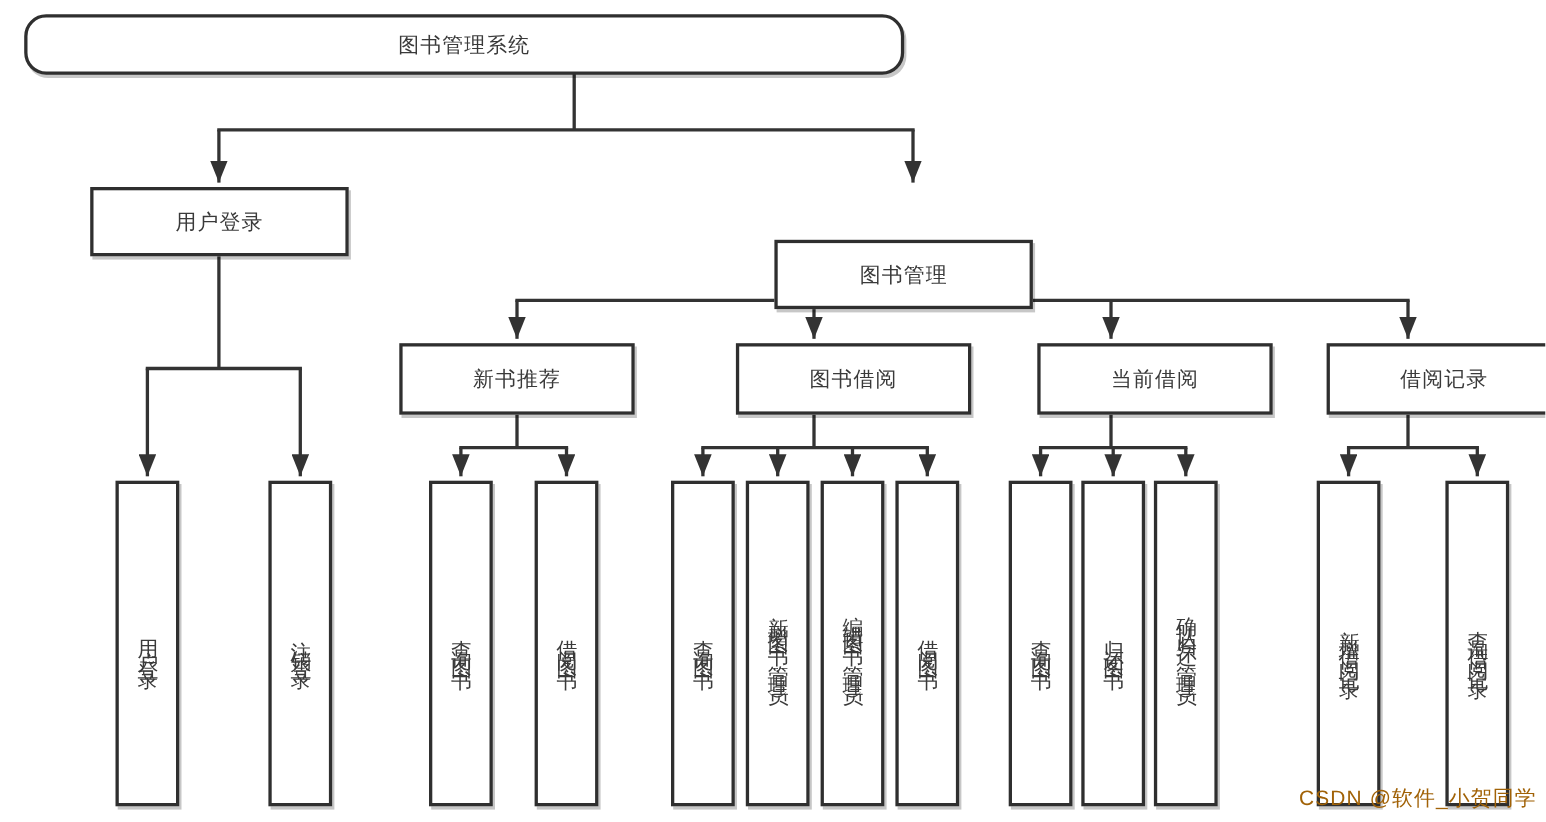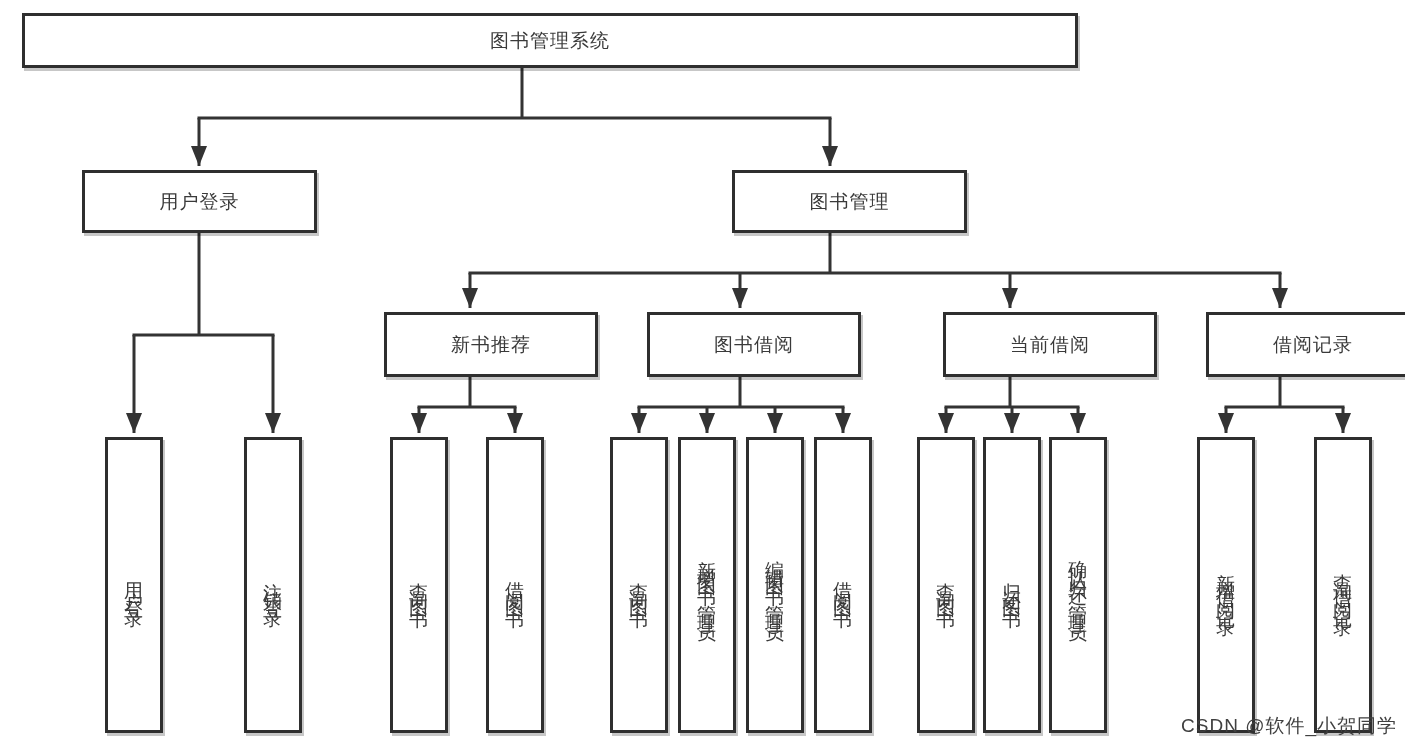--- a/index.html
+++ b/index.html
@@ -41,50 +41,50 @@
   }
   .vbox span {
     writing-mode: vertical-rl;
     text-orientation: mixed;
     font-size: 19px;
     letter-spacing: 9px;
     line-height: 1;
     white-space: nowrap;
   }
   
-  .l1 { left: 22px; top: 13px; width: 1056px; height: 55px; }
+  .l1 { left: 22px; top: 13px; width: 800px; height: 55px; border-radius: 20px; }
   
   .l2 { top: 170px; width: 235px; height: 63px; }
   .l2.a { left: 82px; }
-  .l2.b { left: 732px; }
+  .l2.b { left: 704px; margin-top: 48px; }
   
   .l3 { top: 312px; width: 214px; height: 65px; }
-  .l3.a { left: 384px; justify-content: center; }
-  .l3.b { left: 647px; }
+  .l3.a { left: 363px; justify-content: center; }
+  .l3.b { left: 669px; }
   .l3.c { left: 903px; margin-left: 40px; }
   .l3.d { left: 1206px; }
   
   .l4 { top: 437px; width: 58px; height: 296px; }
   .p390  { left: 390px; }
   .p486  { left: 486px; }
   .p610  { left: 610px; }
   .p678  { left: 678px; }
   .p746  { left: 746px; }
   .p814  { left: 814px; }
   .p917  { left: 917px; }
   .p983  { left: 983px; }
   .p1049 { left: 1049px; }
   .p1197 { left: 1197px; }
   .p1314 { left: 1314px; }
   .watermark {
     position: absolute;
     right: 8px;
     bottom: 8px;
     font-size: 19px;
-    color: #404040;
+    color: #a16207;
     letter-spacing: 1px;
     white-space: nowrap;
   }
 </style>
 </head>
 <body>
 
 <div class="canvas">
 
   <svg class="connector-svg" width="1405" height="747" viewBox="0 0 1405 747" xmlns="http://www.w3.org/2000/svg">

